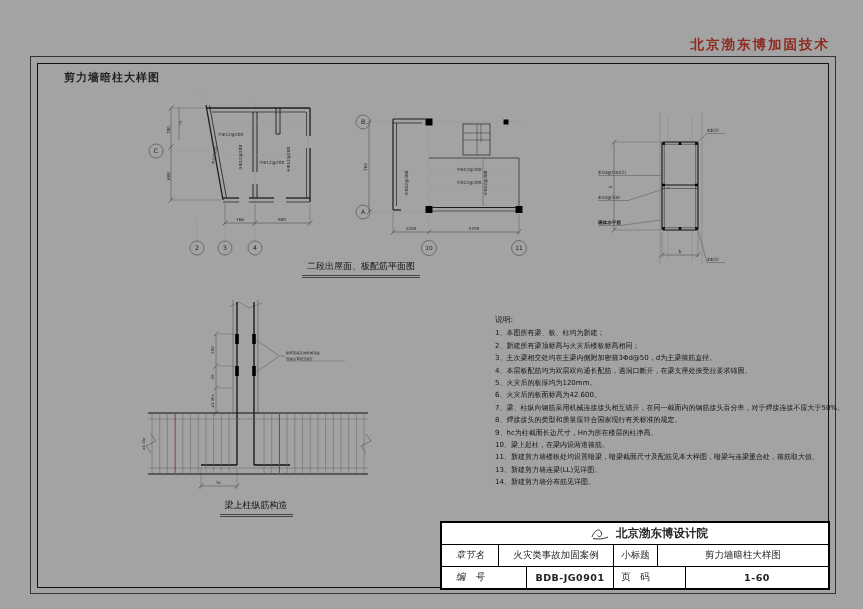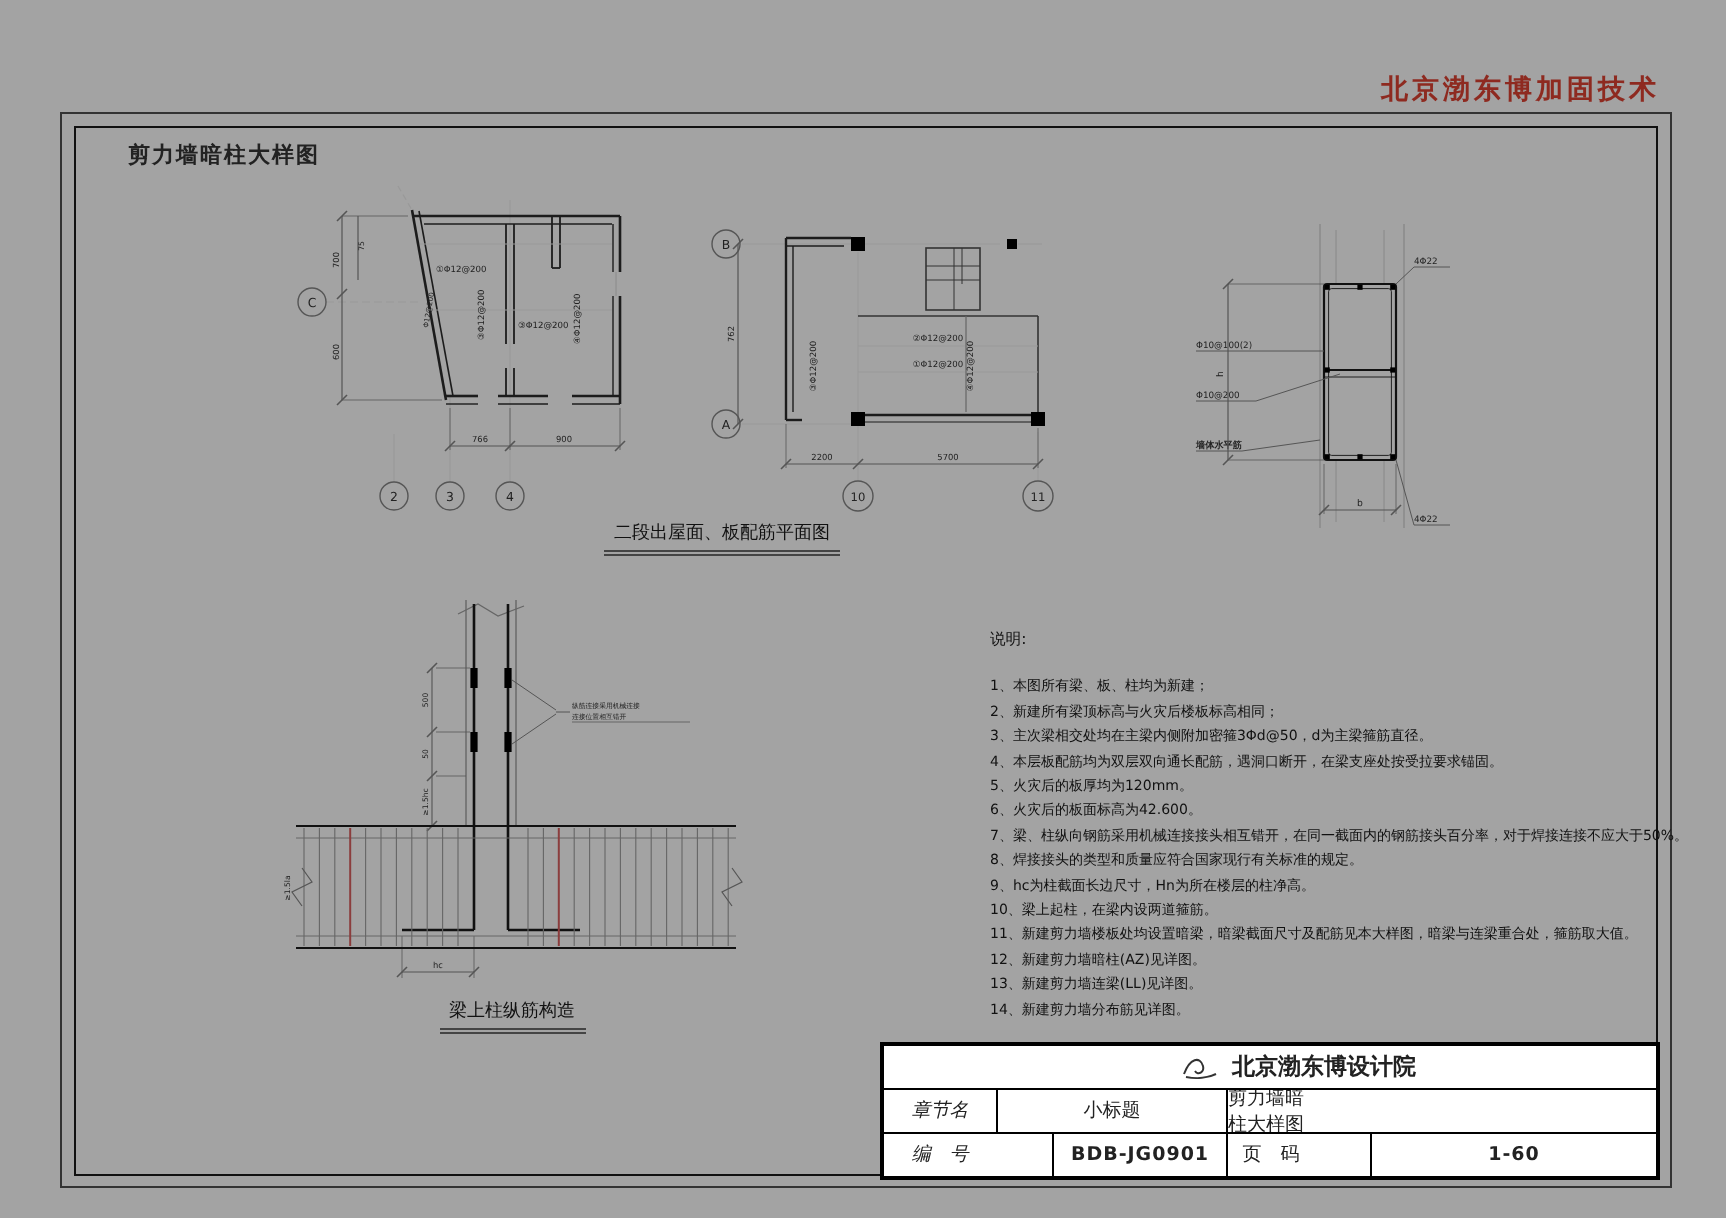--- a/index.html
+++ b/index.html
@@ -14,21 +14,21 @@
   #plan1{left:138px;top:92px;}
   #plan2{left:338px;top:98px;}
   #section{left:596px;top:112px;}
   #detail{left:138px;top:298px;}
   svg text{fill:#222;font-family:"DejaVu Sans",sans-serif;}
   .caption{position:absolute;text-align:center;font-size:9px;color:#111;}
   .caption .cap-text{display:inline-block;border-bottom:3px double #444;padding:0 5px 2px;}
   #cap1{left:272px;top:260px;width:178px;}
   #cap2{left:190px;top:499px;width:132px;}
   .notes{position:absolute;left:495px;top:314px;width:336px;font-size:7px;line-height:12.4px;color:#111;}
-  .notes .nh{font-size:7.8px;margin-bottom:11px;}
+  .notes .nh{font-size:7.8px;margin-bottom:1px;}
   .note-line{white-space:nowrap;}
   .tblock{position:absolute;left:440px;top:521px;width:390px;border:2px solid #000;
           background:#fff;box-sizing:border-box;}
   .tb-head{height:21px;display:flex;align-items:center;justify-content:center;gap:6px;
            font-size:11.5px;font-weight:700;font-family:"DejaVu Serif",serif;padding-left:28px;}
   .tb-row{display:grid;grid-template-columns:56px 115px 44px 1fr;border-top:1px solid #000;height:21px;}
   .tb-cell{display:flex;align-items:center;justify-content:center;font-size:9.5px;
            border-left:1px solid #000;overflow:hidden;}
   .tb-cell:first-child{border-left:none;font-style:italic;}
   .tb-num{font-weight:700;letter-spacing:.5px;margin-left:28px;}
@@ -344,34 +344,34 @@
     <div class="note-line">2、新建所有梁顶标高与火灾后楼板标高相同；</div>
     <div class="note-line">3、主次梁相交处均在主梁内侧附加密箍3Φd@50，d为主梁箍筋直径。</div>
     <div class="note-line">4、本层板配筋均为双层双向通长配筋，遇洞口断开，在梁支座处按受拉要求锚固。</div>
     <div class="note-line">5、火灾后的板厚均为120mm。</div>
     <div class="note-line">6、火灾后的板面标高为42.600。</div>
     <div class="note-line">7、梁、柱纵向钢筋采用机械连接接头相互错开，在同一截面内的钢筋接头百分率，对于焊接连接不应大于50%。</div>
     <div class="note-line">8、焊接接头的类型和质量应符合国家现行有关标准的规定。</div>
     <div class="note-line">9、hc为柱截面长边尺寸，Hn为所在楼层的柱净高。</div>
     <div class="note-line">10、梁上起柱，在梁内设两道箍筋。</div>
     <div class="note-line">11、新建剪力墙楼板处均设置暗梁，暗梁截面尺寸及配筋见本大样图，暗梁与连梁重合处，箍筋取大值。</div>
-    <div class="note-line">12、新建剪力墙暗柱(AZ)见详图。</div>
     <div class="note-line">13、新建剪力墙连梁(LL)见详图。</div>
     <div class="note-line">14、新建剪力墙分布筋见详图。</div>
   </div>
 
   <div class="tblock">
     <div class="tb-head">
       <svg width="20" height="13" viewBox="0 0 20 13" style="position:static">
         <path d="M2 10 C5 2, 10 1, 11.5 6 C12.3 9, 9 11, 7.5 8.5 M3 11.5 C8 12.5, 14 12, 18 10" fill="none" stroke="#333" stroke-width="1"></path>
       </svg>
       <span>北京渤东博设计院</span>
     </div>
     <div class="tb-row">
       <div class="tb-cell">章节名</div>
+      <div class="tb-cell">火灾类事故加固案例</div>
       <div class="tb-cell">小标题</div>
       <div class="tb-cell">剪力墙暗柱大样图</div>
     </div>
     <div class="tb-row">
       <div class="tb-cell">编　号</div>
       <div class="tb-cell tb-num">BDB-JG0901</div>
       <div class="tb-cell">页　码</div>
       <div class="tb-cell tb-num">1-60</div>
     </div>
   </div>

